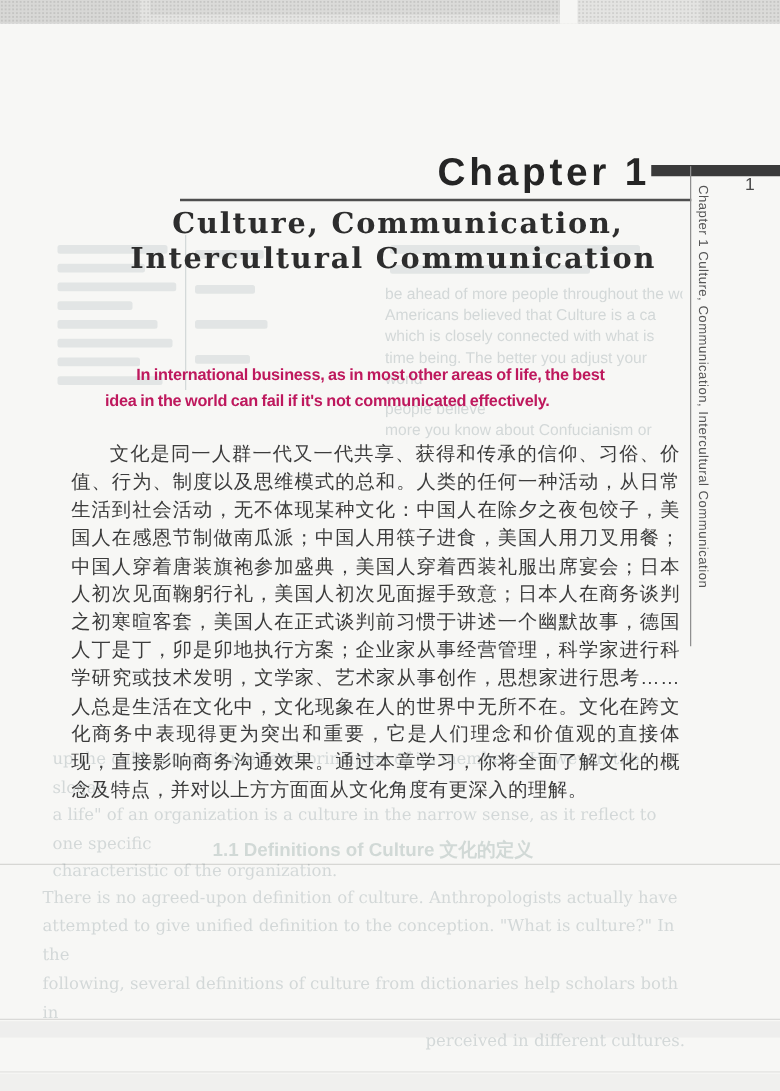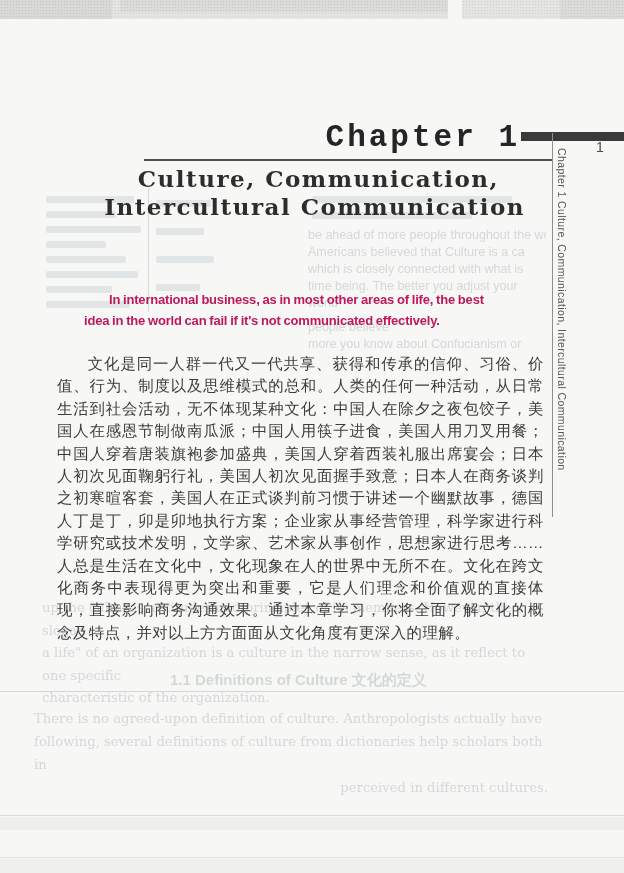--- a/index.html
+++ b/index.html
@@ -13,21 +13,21 @@
   .band{
     position:absolute;left:0;top:0;width:624px;height:19px;
     background-color:#e4e4e2;
     background-image:radial-gradient(#cfcfcd 0.8px, rgba(0,0,0,0) 0.9px);
     background-size:3px 3px;
   }
   .band-patch{position:absolute;top:0;height:19px;}
   
   .chapter{
     position:absolute;left:180px;top:120px;width:340px;
-    text-align:right;font-family:Liberation Mono, monospace;font-weight:bold;
+    text-align:right;font-family:Liberation Sans, sans-serif;font-weight:bold;
     font-size:31px;letter-spacing:3px;color:#252525;z-index:3;
   }
   .tabbar{position:absolute;left:521px;top:132px;width:103px;height:9px;background:#3a3a3a;z-index:3;}
   .hrule{position:absolute;left:144px;top:159px;width:409px;height:2px;background:#4f4f4f;z-index:3;}
   .titles{
     position:absolute;left:45px;top:165px;width:480px;text-align:right;
     font-family:"DejaVu Serif", serif;font-weight:bold;color:#2d2d2d;z-index:3;
   }
   .title-en{font-size:23px;letter-spacing:1.5px;line-height:28px;}
   .t1{margin-right:26px;}
@@ -134,20 +134,21 @@
     <div>a life" of an organization is a culture in the narrow sense, as it reflect to one specific</div>
     <div>characteristic of the organization.</div>
   </div>
 
   <div class="faintrule" style="top:691px;background:rgba(120,120,115,0.25);"></div>
 
   <div class="ghost ghost-h">1.1 Definitions of Culture 文化的定义</div>
 
   <div class="ghost ghost-serif ghost-p2">
     <div>There is no agreed-upon definition of culture. Anthropologists actually have</div>
+    <div>attempted to give unified definition to the conception. "What is culture?" In the</div>
     <div>following, several definitions of culture from dictionaries help scholars both in</div>
     <div class="r">perceived in different cultures.</div>
   </div>
 
   <div class="faintrule" style="top:815px;background:rgba(120,120,115,0.22);"></div>
   <div class="texband" style="top:817px;height:13px;background:rgba(170,170,165,0.10);"></div>
   <div class="faintrule" style="top:857px;background:rgba(140,140,135,0.18);"></div>
   <div class="texband" style="top:859px;height:14px;background:rgba(170,170,165,0.08);"></div>
 
 </div>

